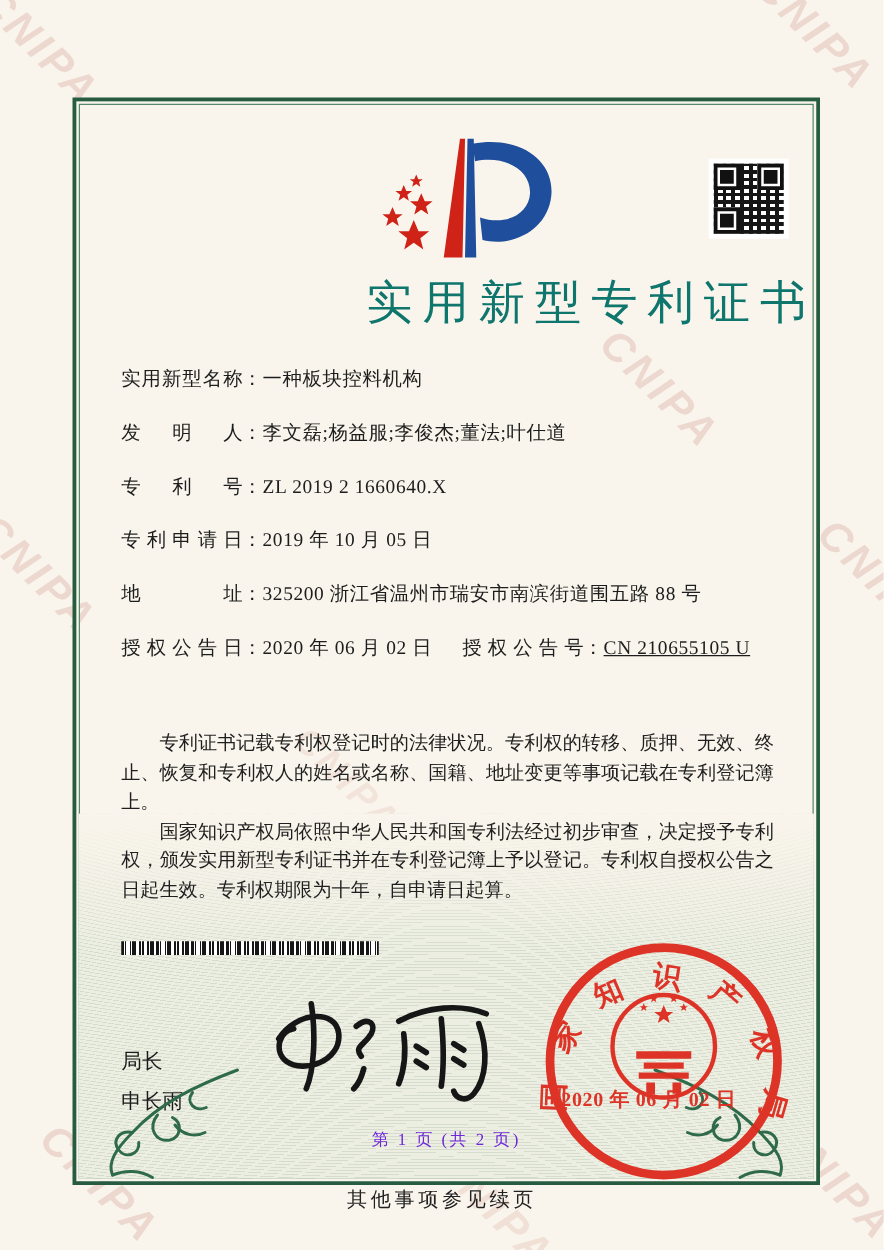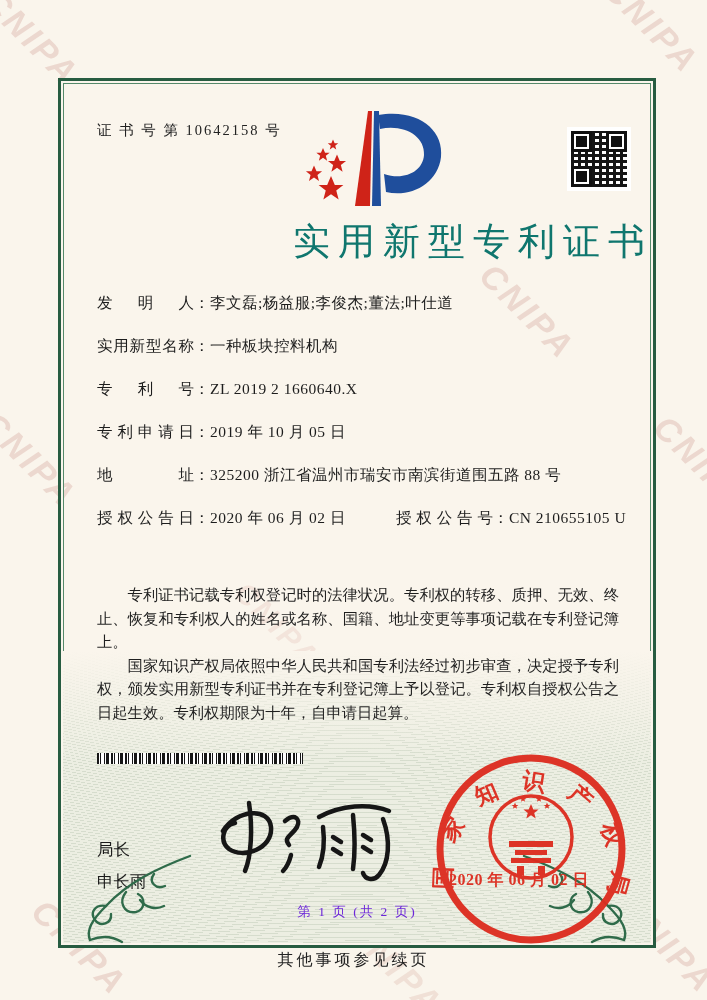--- a/index.html
+++ b/index.html
@@ -30,21 +30,21 @@
   .qf::after{content:"";position:absolute;inset:2px;background:#111;}
   .qf.tl{left:4px;top:4px;} .qf.tr{right:4px;top:4px;} .qf.bl{left:4px;bottom:4px;}
   .title{position:absolute;left:0;right:0;top:136px;z-index:3;text-align:right;
          font-size:37px;font-weight:400;letter-spacing:8px;text-indent:8px;color:#0f766e;}
   
   .fields{position:absolute;left:36px;right:26px;top:212px;z-index:3;font-size:15.5px;}
   .frow{margin-bottom:22px;white-space:nowrap;height:21px;}
   .lbl{display:inline-block;width:97px;text-align:justify;text-align-last:justify;}
   .colon{display:inline-block;width:16px;}
   .val{letter-spacing:0.5px;}
-  .grant{margin-left:50px;}
+  .grant{margin-left:24px;text-decoration:underline;}
   
   .paras{position:absolute;left:36px;right:34px;top:502px;z-index:3;
          font-size:15.3px;line-height:23.5px;text-align:justify;color:#1f1f1f;}
   .paras p{margin:0;text-indent:2em;}
   .barcode{position:absolute;left:36px;top:672px;width:206px;height:11px;z-index:3;
       background:repeating-linear-gradient(90deg,#161616 0 2px,#fff 2px 3px,#161616 3px 4px,#fff 4px 7px,#161616 7px 8px,#fff 8px 9px,#161616 9px 12px,#fff 12px 14px);}
   .signer{position:absolute;left:36px;top:752px;z-index:3;line-height:32px;font-size:16.5px;
           font-family:"Liberation Sans","DejaVu Sans",sans-serif;color:#1a1a1a;}
   .signature{position:absolute;left:150px;top:712px;z-index:3;}
   .orn{position:absolute;bottom:1px;z-index:3;}
@@ -66,21 +66,20 @@
   <div class="wm" style="left:-30px;top:440px">CNIPA</div>
   <div class="wm" style="left:642px;top:444px">CNIPA</div>
   <div class="wm" style="left:20px;top:928px">CNIPA</div>
   <div class="wm wm7" style="left:336px;top:948px">CNIPA</div>
   <div class="wm" style="left:608px;top:926px">CNIPA</div>
   <div class="wm wm9" style="left:224px;top:608px">CNIPA</div>
 
   <div class="frame">
     <div class="waves"></div>
 
-    <div class="certno">证 书 号 第 10642158 号</div>
 
     <svg class="logo" width="170" height="110" viewBox="0 0 170 110">
       <defs>
         <path id="star" d="M0,-10 L2.94,-3.09 L9.51,-3.09 L4.05,1.18 L5.88,8.09 L0,4 L-5.88,8.09 L-4.05,1.18 L-9.51,-3.09 L-2.94,-3.09 Z" fill="#cf2318"></path>
       </defs>
       <path d="M 95,10 C 135,3 161,25 158,52 C 155,79 127,93 103,87 L 101,69 C 122,76 140,66 141,50 C 142,31 121,19 97,24 Z" fill="#1f4e9c"></path>
       <polygon points="91,6 96,6 98,101 89,101" fill="#1f4e9c"></polygon>
       <polygon points="85,6 89,6 87,101 72,101" fill="#cf2318"></polygon>
       <use href="#star" transform="translate(48,84) scale(1.3)"></use>
       <use href="#star" transform="translate(31,69) scale(0.85)"></use>
@@ -93,24 +92,24 @@
       <div class="qr-noise"></div>
       <div class="qf tl"></div>
       <div class="qf tr"></div>
       <div class="qf bl"></div>
     </div>
 
     <div class="title">实用新型专利证书</div>
 
     <div class="fields">
       <div class="frow">
+        <span class="lbl">实用新型名称</span><span class="colon">：</span><span class="val">一种板块控料机构</span>
+      </div>
+      <div class="frow">
         <span class="lbl">发明人</span><span class="colon">：</span><span class="val">李文磊;杨益服;李俊杰;董法;叶仕道</span>
-      </div>
-      <div class="frow">
-        <span class="lbl">实用新型名称</span><span class="colon">：</span><span class="val">一种板块控料机构</span>
       </div>
       <div class="frow">
         <span class="lbl">专利号</span><span class="colon">：</span><span class="val">ZL 2019 2 1660640.X</span>
       </div>
       <div class="frow">
         <span class="lbl">专利申请日</span><span class="colon">：</span><span class="val">2019 年 10 月 05 日</span>
       </div>
       <div class="frow">
         <span class="lbl">地址</span><span class="colon">：</span><span class="val">325200 浙江省温州市瑞安市南滨街道围五路 88 号</span>
       </div>

